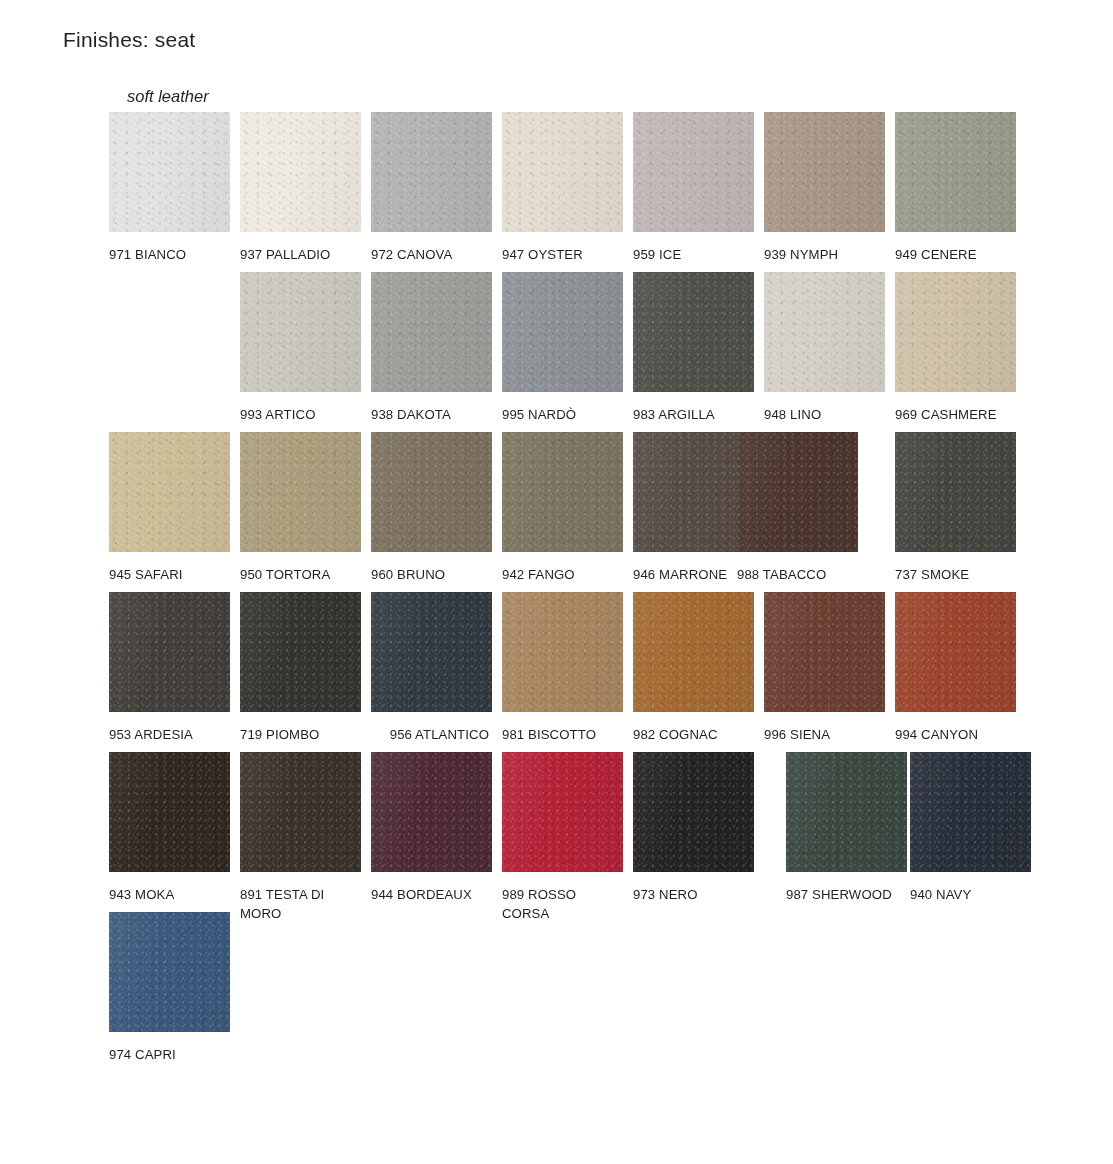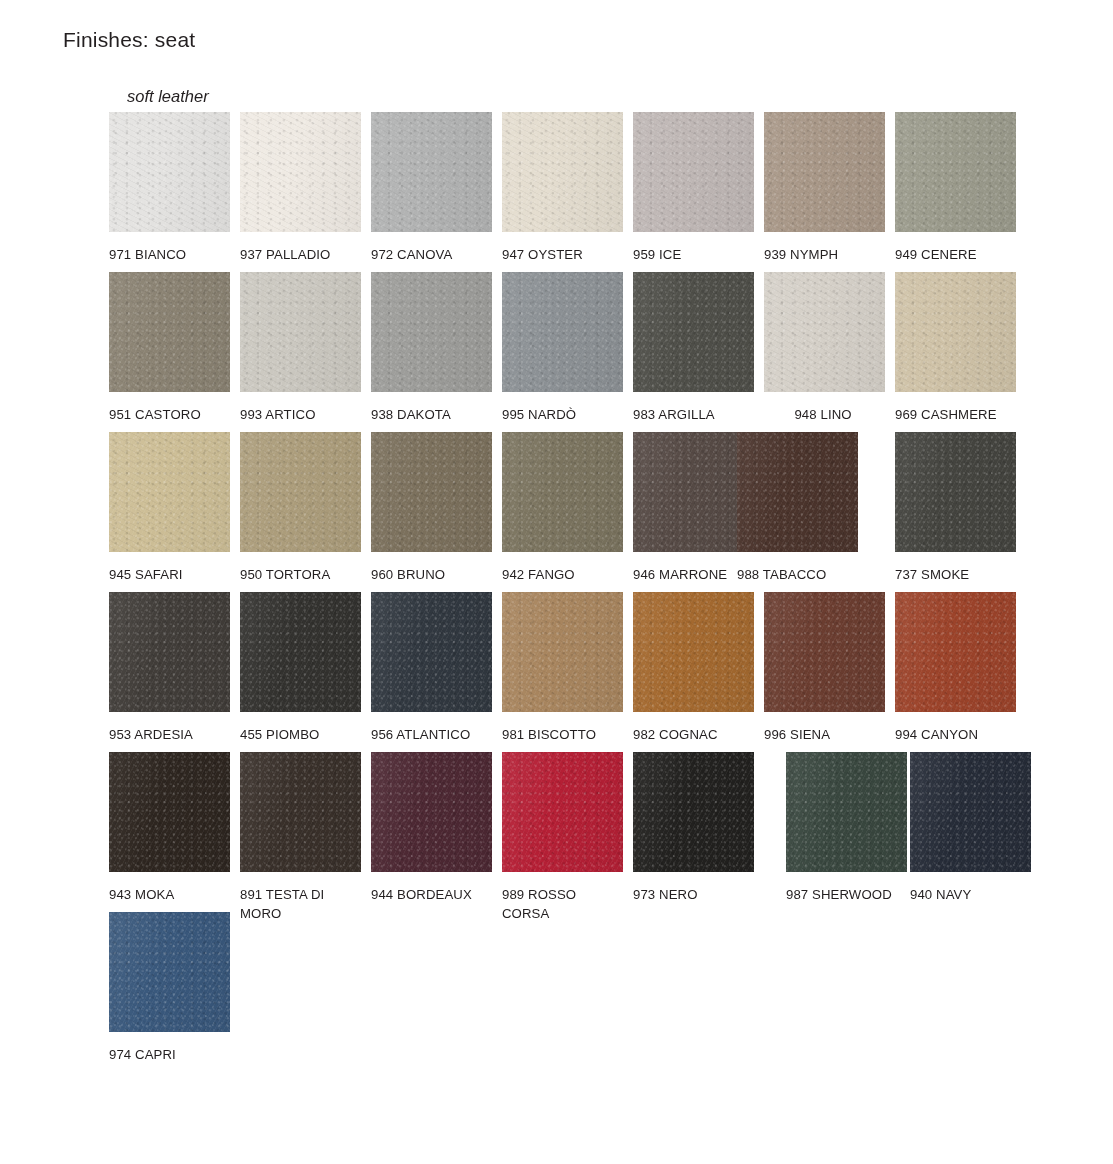--- a/index.html
+++ b/index.html
@@ -133,41 +133,37 @@
       <div class="swatch-cell" style="left: 655px; width: 121px;">
         <div class="swatch-chip" style="width: 121px; height: 120px; background-color: rgb(168, 151, 135);"></div>
         <div class="swatch-name">939 NYMPH</div>
       </div>
       <div class="swatch-cell" style="left: 786px; width: 121px;">
         <div class="swatch-chip" style="width: 121px; height: 120px; background-color: rgb(155, 155, 140);"></div>
         <div class="swatch-name">949 CENERE</div>
       </div>
     </div>
     <div class="swatch-row" style="height: 160px;">
-      <div class="swatch-cell" style="left: 0px; width: 121px;">
-        <div class="swatch-chip" style="width: 121px; height: 120px; background-color: rgb(138, 130, 114);"></div>
-        <div class="swatch-name">951 CASTORO</div>
-      </div>
       <div class="swatch-cell" style="left: 131px; width: 121px;">
         <div class="swatch-chip" style="width: 121px; height: 120px; background-color: rgb(203, 200, 192);"></div>
         <div class="swatch-name">993 ARTICO</div>
       </div>
       <div class="swatch-cell" style="left: 262px; width: 121px;">
         <div class="swatch-chip" style="width: 121px; height: 120px; background-color: rgb(157, 157, 154);"></div>
         <div class="swatch-name">938 DAKOTA</div>
       </div>
       <div class="swatch-cell" style="left: 393px; width: 121px;">
         <div class="swatch-chip" style="width: 121px; height: 120px; background-color: rgb(140, 145, 149);"></div>
         <div class="swatch-name">995 NARDÒ</div>
       </div>
       <div class="swatch-cell" style="left: 524px; width: 121px;">
         <div class="swatch-chip" style="width: 121px; height: 120px; background-color: rgb(79, 79, 73);"></div>
         <div class="swatch-name">983 ARGILLA</div>
       </div>
-      <div class="swatch-cell" style="left: 655px; width: 121px; text-align: center;">
+      <div class="swatch-cell" style="left: 655px; width: 121px;">
         <div class="swatch-chip" style="width: 121px; height: 120px; background-color: rgb(213, 208, 200);"></div>
         <div class="swatch-name">948 LINO</div>
       </div>
       <div class="swatch-cell" style="left: 786px; width: 121px;">
         <div class="swatch-chip" style="width: 121px; height: 120px; background-color: rgb(207, 194, 167);"></div>
         <div class="swatch-name">969 CASHMERE</div>
       </div>
     </div>
     <div class="swatch-row" style="height: 160px;">
       <div class="swatch-cell" style="left: 0px; width: 121px;">
@@ -199,23 +195,23 @@
         <div class="swatch-name">737 SMOKE</div>
       </div>
     </div>
     <div class="swatch-row" style="height: 160px;">
       <div class="swatch-cell" style="left: 0px; width: 121px;">
         <div class="swatch-chip" style="width: 121px; height: 120px; background-color: rgb(65, 61, 57);"></div>
         <div class="swatch-name">953 ARDESIA</div>
       </div>
       <div class="swatch-cell" style="left: 131px; width: 121px;">
         <div class="swatch-chip" style="width: 121px; height: 120px; background-color: rgb(51, 50, 47);"></div>
-        <div class="swatch-name">455 PIOMBO</div>
-      </div>
-      <div class="swatch-cell" style="left: 262px; width: 142px;">
+        <div class="swatch-name">719 PIOMBO</div>
+      </div>
+      <div class="swatch-cell" style="left: 262px; width: 142px; text-align: right;">
         <div class="swatch-chip" style="width: 121px; height: 120px; background-color: rgb(49, 56, 64);"></div>
         <div class="swatch-name">956 ATLANTICO</div>
       </div>
       <div class="swatch-cell" style="left: 393px; width: 121px;">
         <div class="swatch-chip" style="width: 121px; height: 120px; background-color: rgb(168, 133, 94);"></div>
         <div class="swatch-name">981 BISCOTTO</div>
       </div>
       <div class="swatch-cell" style="left: 524px; width: 121px;">
         <div class="swatch-chip" style="width: 121px; height: 120px; background-color: rgb(164, 105, 47);"></div>
         <div class="swatch-name">982 COGNAC</div>

